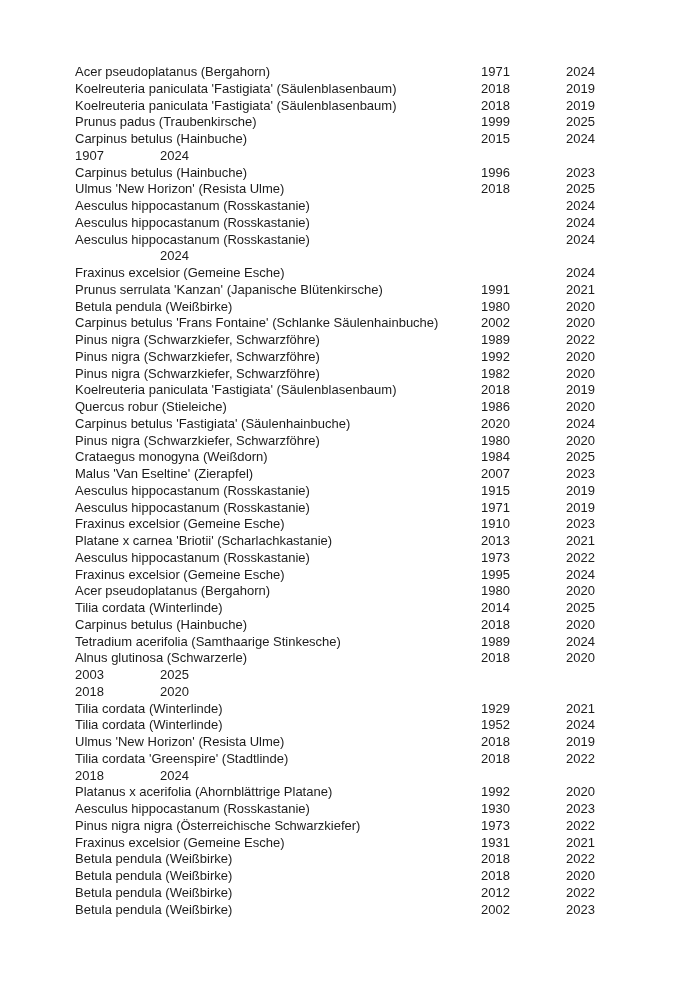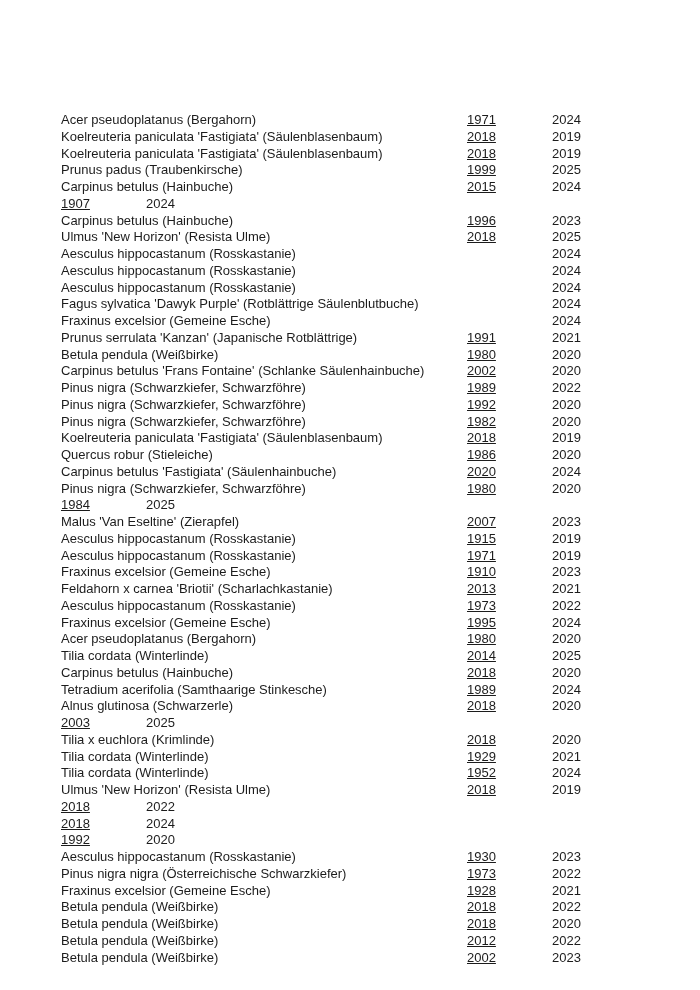--- a/index.html
+++ b/index.html
@@ -12,40 +12,38 @@
     width: 700px;
     height: 990px;
     background: #ffffff;
     overflow: hidden;
     font-family: "Liberation Sans", "DejaVu Sans", sans-serif;
     color: #1c1c1c;
   }
   .tree-table {
     position: absolute;
     top: 64px;
-    left: 61px;
+    left: 75px;
     width: 580px;
-    margin-top: 48px;
   }
   .row {
     display: flex;
     height: 16.76px;
     line-height: 16.76px;
     font-size: 13px;
     white-space: nowrap;
   }
   .col {
     overflow: hidden;
   }
   .col.name {
     width: 406px;
   }
   .col.y1 {
     width: 85px;
-    text-decoration: underline;
   }
   .col.y2 {
     flex: 1;
   }
 </style>
 </head>
 <body>
 
 <div class="page">
   <div class="tree-table" id="tree-table">
@@ -108,33 +106,32 @@
     <span class="col y2">2024</span>
   </div>
 
   <div class="row">
     <span class="col name">Aesculus hippocastanum (Rosskastanie)</span>
     <span class="col y1"></span>
     <span class="col y2">2024</span>
   </div>
 
   <div class="row">
-    <span class="col name">Fagus sylvatica 'Dawyk Purple' (Rotblättrige Säulenblutbuche)</span>
     <span class="col y1"></span>
     <span class="col y2">2024</span>
   </div>
 
   <div class="row">
     <span class="col name">Fraxinus excelsior (Gemeine Esche)</span>
     <span class="col y1"></span>
     <span class="col y2">2024</span>
   </div>
 
   <div class="row">
-    <span class="col name">Prunus serrulata 'Kanzan' (Japanische Rotblättrige)</span>
+    <span class="col name">Prunus serrulata 'Kanzan' (Japanische Blütenkirsche)</span>
     <span class="col y1">1991</span>
     <span class="col y2">2021</span>
   </div>
 
   <div class="row">
     <span class="col name">Betula pendula (Weißbirke)</span>
     <span class="col y1">1980</span>
     <span class="col y2">2020</span>
   </div>
 
@@ -180,20 +177,21 @@
     <span class="col y2">2024</span>
   </div>
 
   <div class="row">
     <span class="col name">Pinus nigra (Schwarzkiefer, Schwarzföhre)</span>
     <span class="col y1">1980</span>
     <span class="col y2">2020</span>
   </div>
 
   <div class="row">
+    <span class="col name">Crataegus monogyna (Weißdorn)</span>
     <span class="col y1">1984</span>
     <span class="col y2">2025</span>
   </div>
 
   <div class="row">
     <span class="col name">Malus 'Van Eseltine' (Zierapfel)</span>
     <span class="col y1">2007</span>
     <span class="col y2">2023</span>
   </div>
 
@@ -209,21 +207,21 @@
     <span class="col y2">2019</span>
   </div>
 
   <div class="row">
     <span class="col name">Fraxinus excelsior (Gemeine Esche)</span>
     <span class="col y1">1910</span>
     <span class="col y2">2023</span>
   </div>
 
   <div class="row">
-    <span class="col name">Feldahorn x carnea 'Briotii' (Scharlachkastanie)</span>
+    <span class="col name">Platane x carnea 'Briotii' (Scharlachkastanie)</span>
     <span class="col y1">2013</span>
     <span class="col y2">2021</span>
   </div>
 
   <div class="row">
     <span class="col name">Aesculus hippocastanum (Rosskastanie)</span>
     <span class="col y1">1973</span>
     <span class="col y2">2022</span>
   </div>
 
@@ -262,21 +260,20 @@
     <span class="col y1">2018</span>
     <span class="col y2">2020</span>
   </div>
 
   <div class="row">
     <span class="col y1">2003</span>
     <span class="col y2">2025</span>
   </div>
 
   <div class="row">
-    <span class="col name">Tilia x euchlora (Krimlinde)</span>
     <span class="col y1">2018</span>
     <span class="col y2">2020</span>
   </div>
 
   <div class="row">
     <span class="col name">Tilia cordata (Winterlinde)</span>
     <span class="col y1">1929</span>
     <span class="col y2">2021</span>
   </div>
 
@@ -286,49 +283,51 @@
     <span class="col y2">2024</span>
   </div>
 
   <div class="row">
     <span class="col name">Ulmus 'New Horizon' (Resista Ulme)</span>
     <span class="col y1">2018</span>
     <span class="col y2">2019</span>
   </div>
 
   <div class="row">
-    <span class="col y1">2018</span>
-    <span class="col y2">2022</span>
-  </div>
-
-  <div class="row">
-    <span class="col y1">2018</span>
-    <span class="col y2">2024</span>
-  </div>
-
-  <div class="row">
+    <span class="col name">Tilia cordata 'Greenspire' (Stadtlinde)</span>
+    <span class="col y1">2018</span>
+    <span class="col y2">2022</span>
+  </div>
+
+  <div class="row">
+    <span class="col y1">2018</span>
+    <span class="col y2">2024</span>
+  </div>
+
+  <div class="row">
+    <span class="col name">Platanus x acerifolia (Ahornblättrige Platane)</span>
     <span class="col y1">1992</span>
     <span class="col y2">2020</span>
   </div>
 
   <div class="row">
     <span class="col name">Aesculus hippocastanum (Rosskastanie)</span>
     <span class="col y1">1930</span>
     <span class="col y2">2023</span>
   </div>
 
   <div class="row">
     <span class="col name">Pinus nigra nigra (Österreichische Schwarzkiefer)</span>
     <span class="col y1">1973</span>
     <span class="col y2">2022</span>
   </div>
 
   <div class="row">
     <span class="col name">Fraxinus excelsior (Gemeine Esche)</span>
-    <span class="col y1">1928</span>
+    <span class="col y1">1931</span>
     <span class="col y2">2021</span>
   </div>
 
   <div class="row">
     <span class="col name">Betula pendula (Weißbirke)</span>
     <span class="col y1">2018</span>
     <span class="col y2">2022</span>
   </div>
 
   <div class="row">

